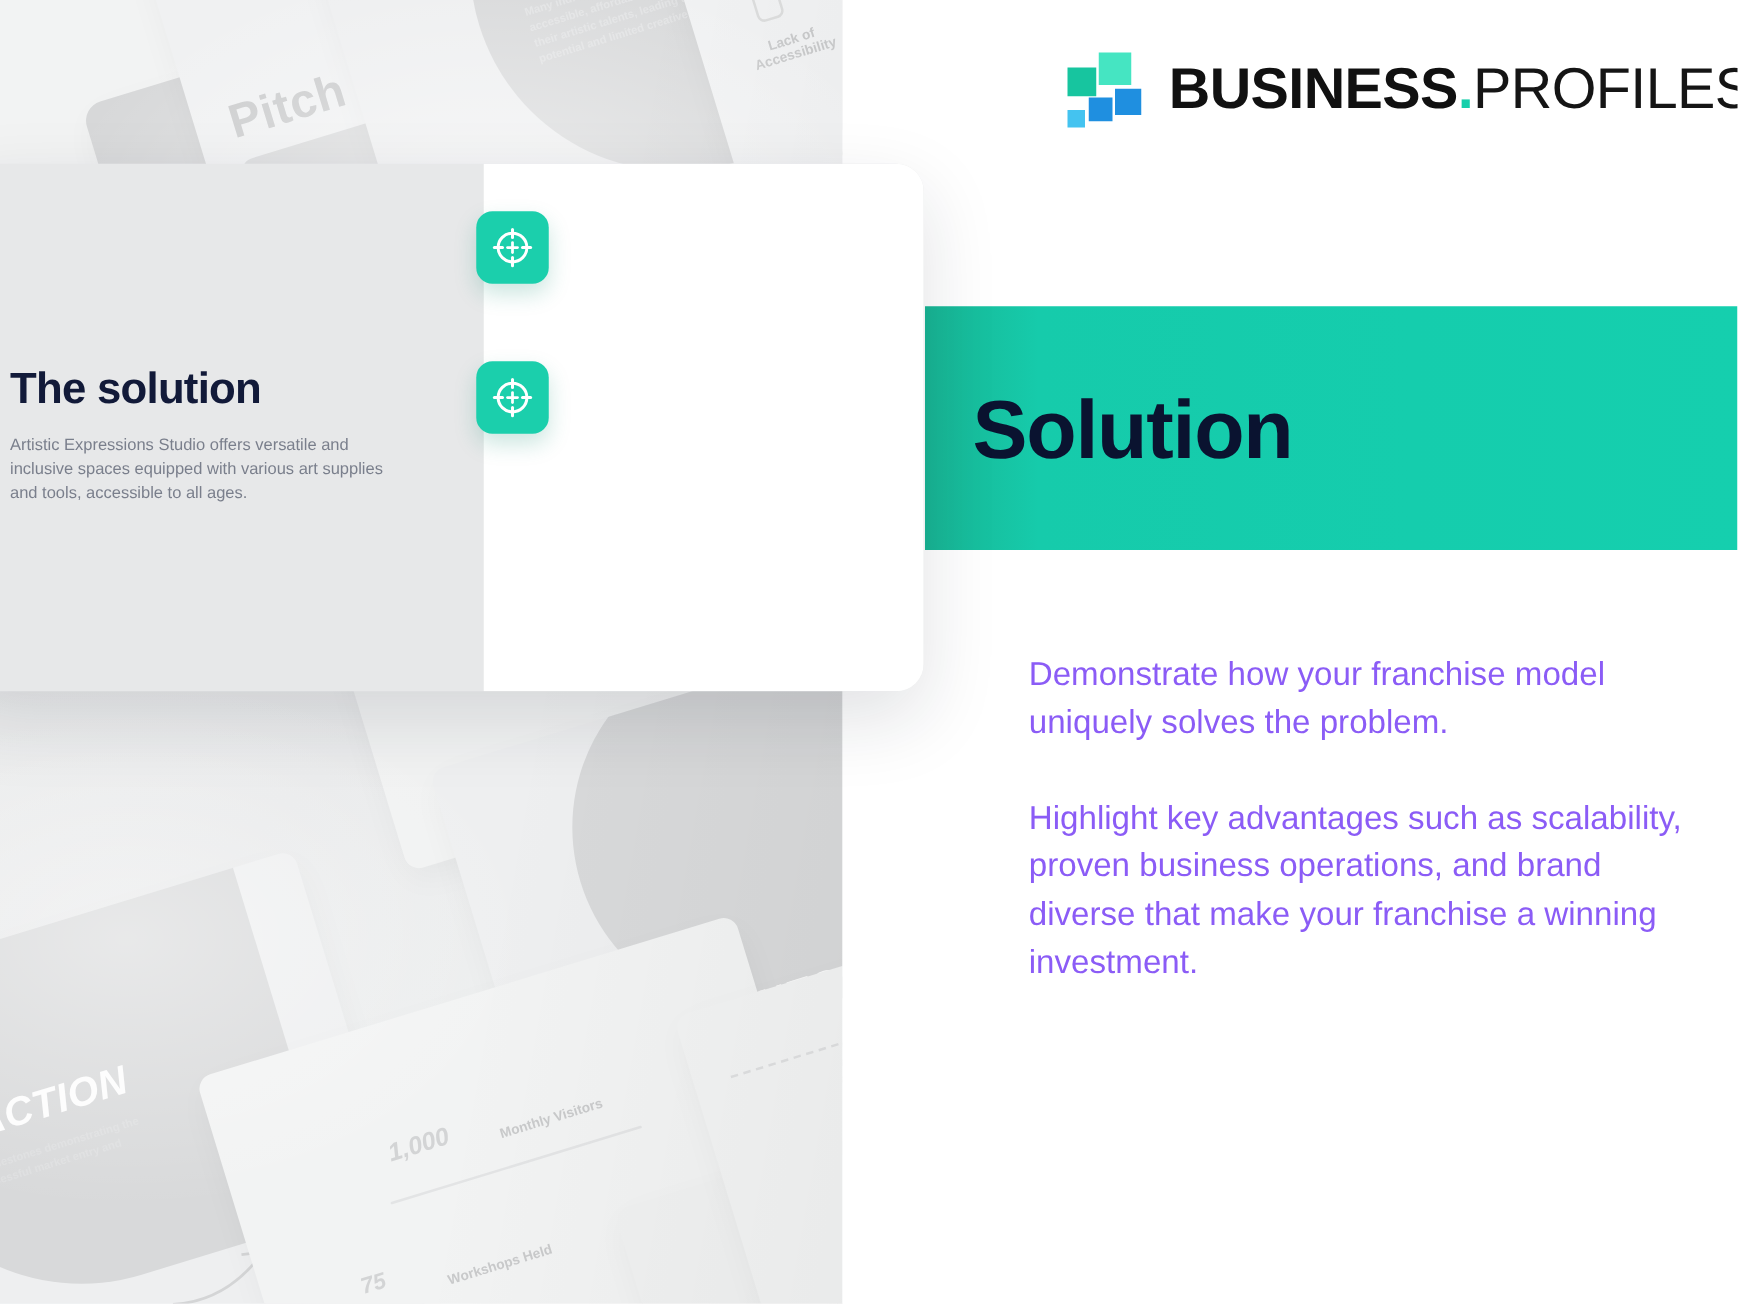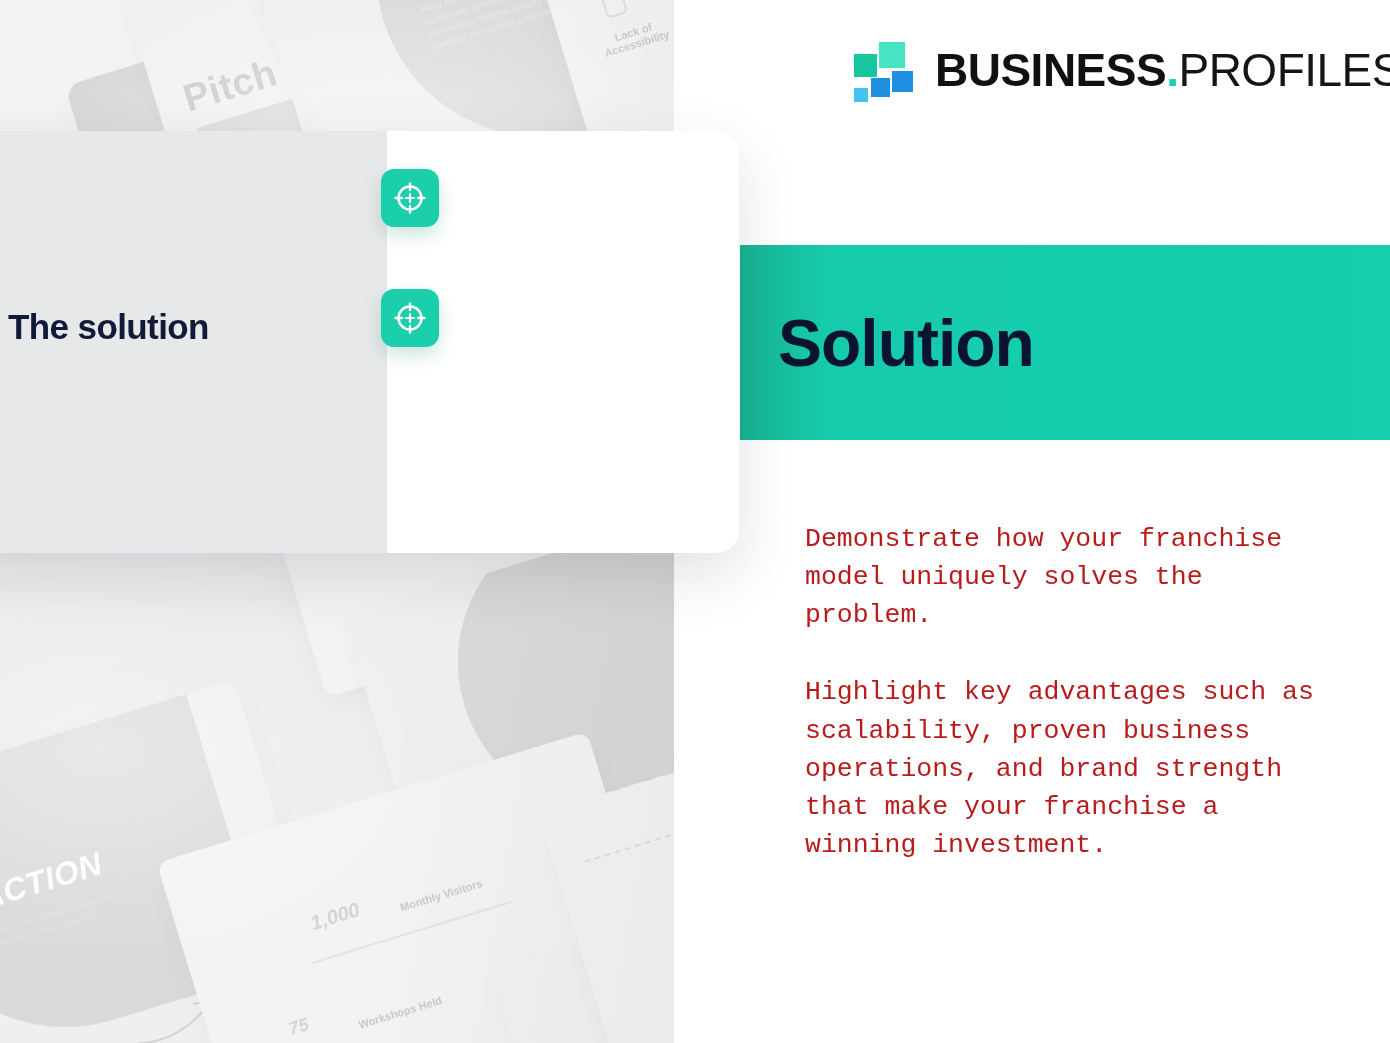--- a/index.html
+++ b/index.html
@@ -93,39 +93,39 @@
     background: linear-gradient(90deg, #18b594 0%, #16cbab 14%, #15cdad 60%, #15cfae 100%);
   }
   .banner-title {
     position: absolute; left: 38px; top: 50%; transform: translateY(-50%);
     font-size: 66px; font-weight: 700; color: #0a1330; letter-spacing: -1px;
     line-height: 1;
   }
 
   
   .copy {
-    position: absolute; left: 805px; top: 520px; width: 530px;
-    color: #b91c1c; font-size: 26.5px; line-height: 1.44; font-weight: 400; font-family: Liberation Mono, monospace;
+    position: absolute; left: 823px; top: 520px; width: 530px;
+    color: #8b5cf6; font-size: 26.5px; line-height: 1.44; font-weight: 400;
   }
   .copy p + p { margin-top: 39px; }
 
   
   .slide-card {
     position: absolute; left: -40px; top: 131px; width: 779px; height: 422px;
     background: #e7e8e9;
     border-radius: 22px;
     box-shadow: 0 22px 60px rgba(25,30,45,0.13);
     overflow: hidden;
   }
   .slide-card .card-white {
     position: absolute; right: 0; top: 0; width: 352px; height: 100%;
     background: #ffffff;
   }
   .sc-heading {
-    position: absolute; left: 48px; top: 176px;
+    position: absolute; left: 48px; top: 160px;
     font-size: 35px; font-weight: 800; color: #121a39; letter-spacing: -0.6px;
   }
   .sc-sub {
     position: absolute; left: 48px; top: 215px; width: 312px;
     font-size: 13.2px; line-height: 1.45; color: #7a7f8c; font-weight: 500;
   }
 
   .feature-list { position: absolute; left: 421px; top: 38px; width: 340px; }
   .feature { position: relative; height: 120px; }
   .feature .fcard {
@@ -250,27 +250,28 @@
       <span class="b">BUSINESS</span><span class="dot">.</span><span class="l">PROFILES</span>
     </div>
   </div>
 
   <div class="banner">
     <div class="banner-title">Solution</div>
   </div>
 
   <div class="copy">
     <p>Demonstrate how your franchise model uniquely solves the problem.</p>
-    <p>Highlight key advantages such as scalability, proven business operations, and brand strength that make your franchise a winning investment.</p>
+    <p>Highlight key advantages such as scalability, proven business operations, and brand diverse that make your franchise a winning investment.</p>
   </div>
 
   <div class="slide-card">
     <div class="card-white"></div>
 
     <div class="sc-heading">The solution</div>
+    <div class="sc-sub">Artistic Expressions Studio offers versatile and inclusive spaces equipped with various art supplies and tools, accessible to all ages.</div>
 
     <div class="feature-list">
 
       <div class="feature">
         <div class="ficon">
           <svg width="34" height="34" viewBox="0 0 34 34">
             <circle cx="17" cy="17" r="11.5" fill="none" stroke="#ffffff" stroke-width="2.4"></circle>
             <line x1="17" y1="2.5" x2="17" y2="9" stroke="#ffffff" stroke-width="2.4" stroke-linecap="round"></line>
             <line x1="17" y1="25" x2="17" y2="31.5" stroke="#ffffff" stroke-width="2.4" stroke-linecap="round"></line>
             <line x1="2.5" y1="17" x2="9" y2="17" stroke="#ffffff" stroke-width="2.4" stroke-linecap="round"></line>

